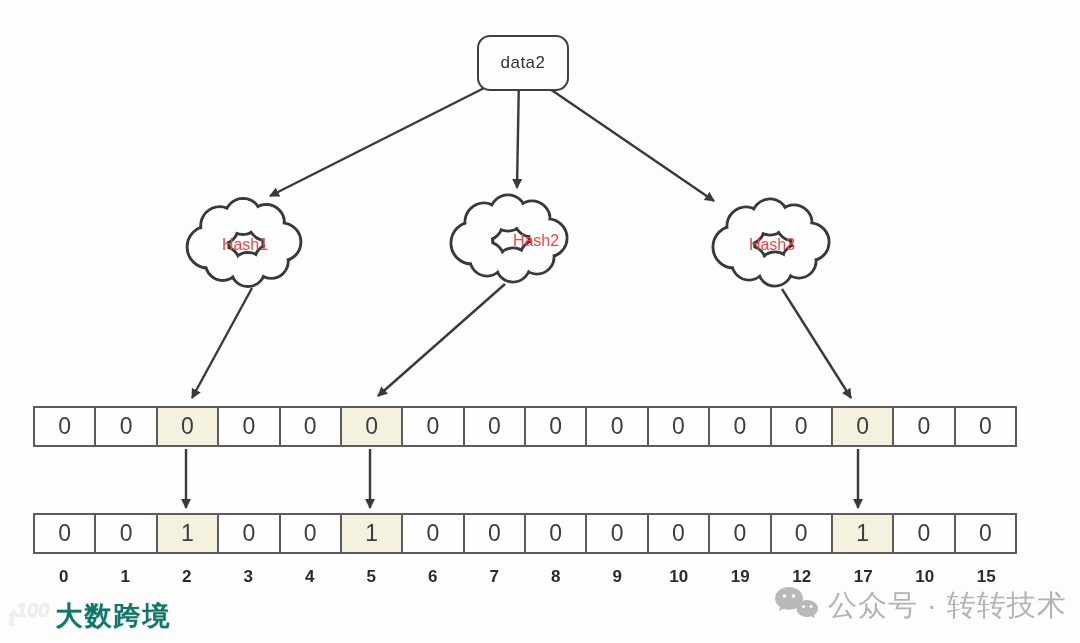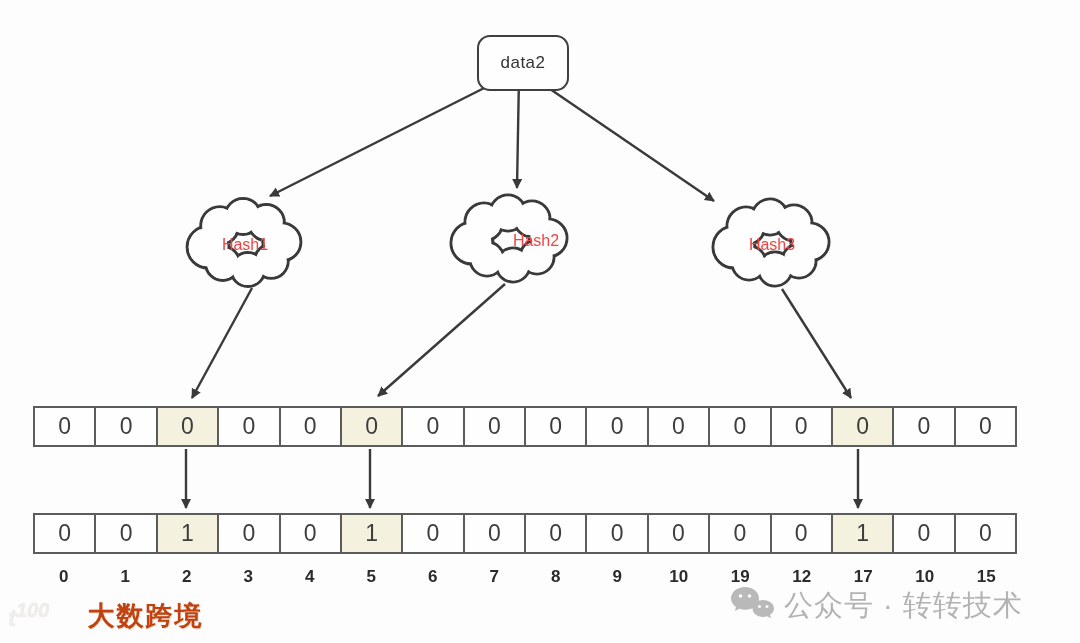--- a/index.html
+++ b/index.html
@@ -49,29 +49,29 @@
     flex:1; text-align:center; font-size:17px; font-weight:bold; color:#2b2b2b;
   }
 
   .wm-left {
     position:absolute; left:8px; top:593px; height:45px;
     display:flex; align-items:center; gap:6px;
     color:#f2f1ee; pointer-events:none;
   }
   .wm-left .wm-left-text {
     font-size:27px; font-weight:bold; letter-spacing:2px;
-    color:#c2410c; text-shadow:0 0 1px #dddad4, 1px 1px 1px #e6e3dd;margin-left:32px;
+    color:#0f766e; text-shadow:0 0 1px #dddad4, 1px 1px 1px #e6e3dd;
   }
   .wm-left .logo-100 {
     font-size:24px; font-weight:bold; color:#efeeea;
     text-shadow:0 0 1px #ddd;
     font-style:italic;
   }
   .wm-right {
-    position:absolute; left:730px; top:583px; height:45px;
+    position:absolute; left:774px; top:583px; height:45px;
     display:flex; align-items:center; gap:8px; pointer-events:none;
   }
   .wm-right .wm-right-text {
     font-size:29px; color:#b3b3b3; letter-spacing:1px;
   }
 </style>
 </head>
 <body>
 
 <div class="canvas">

